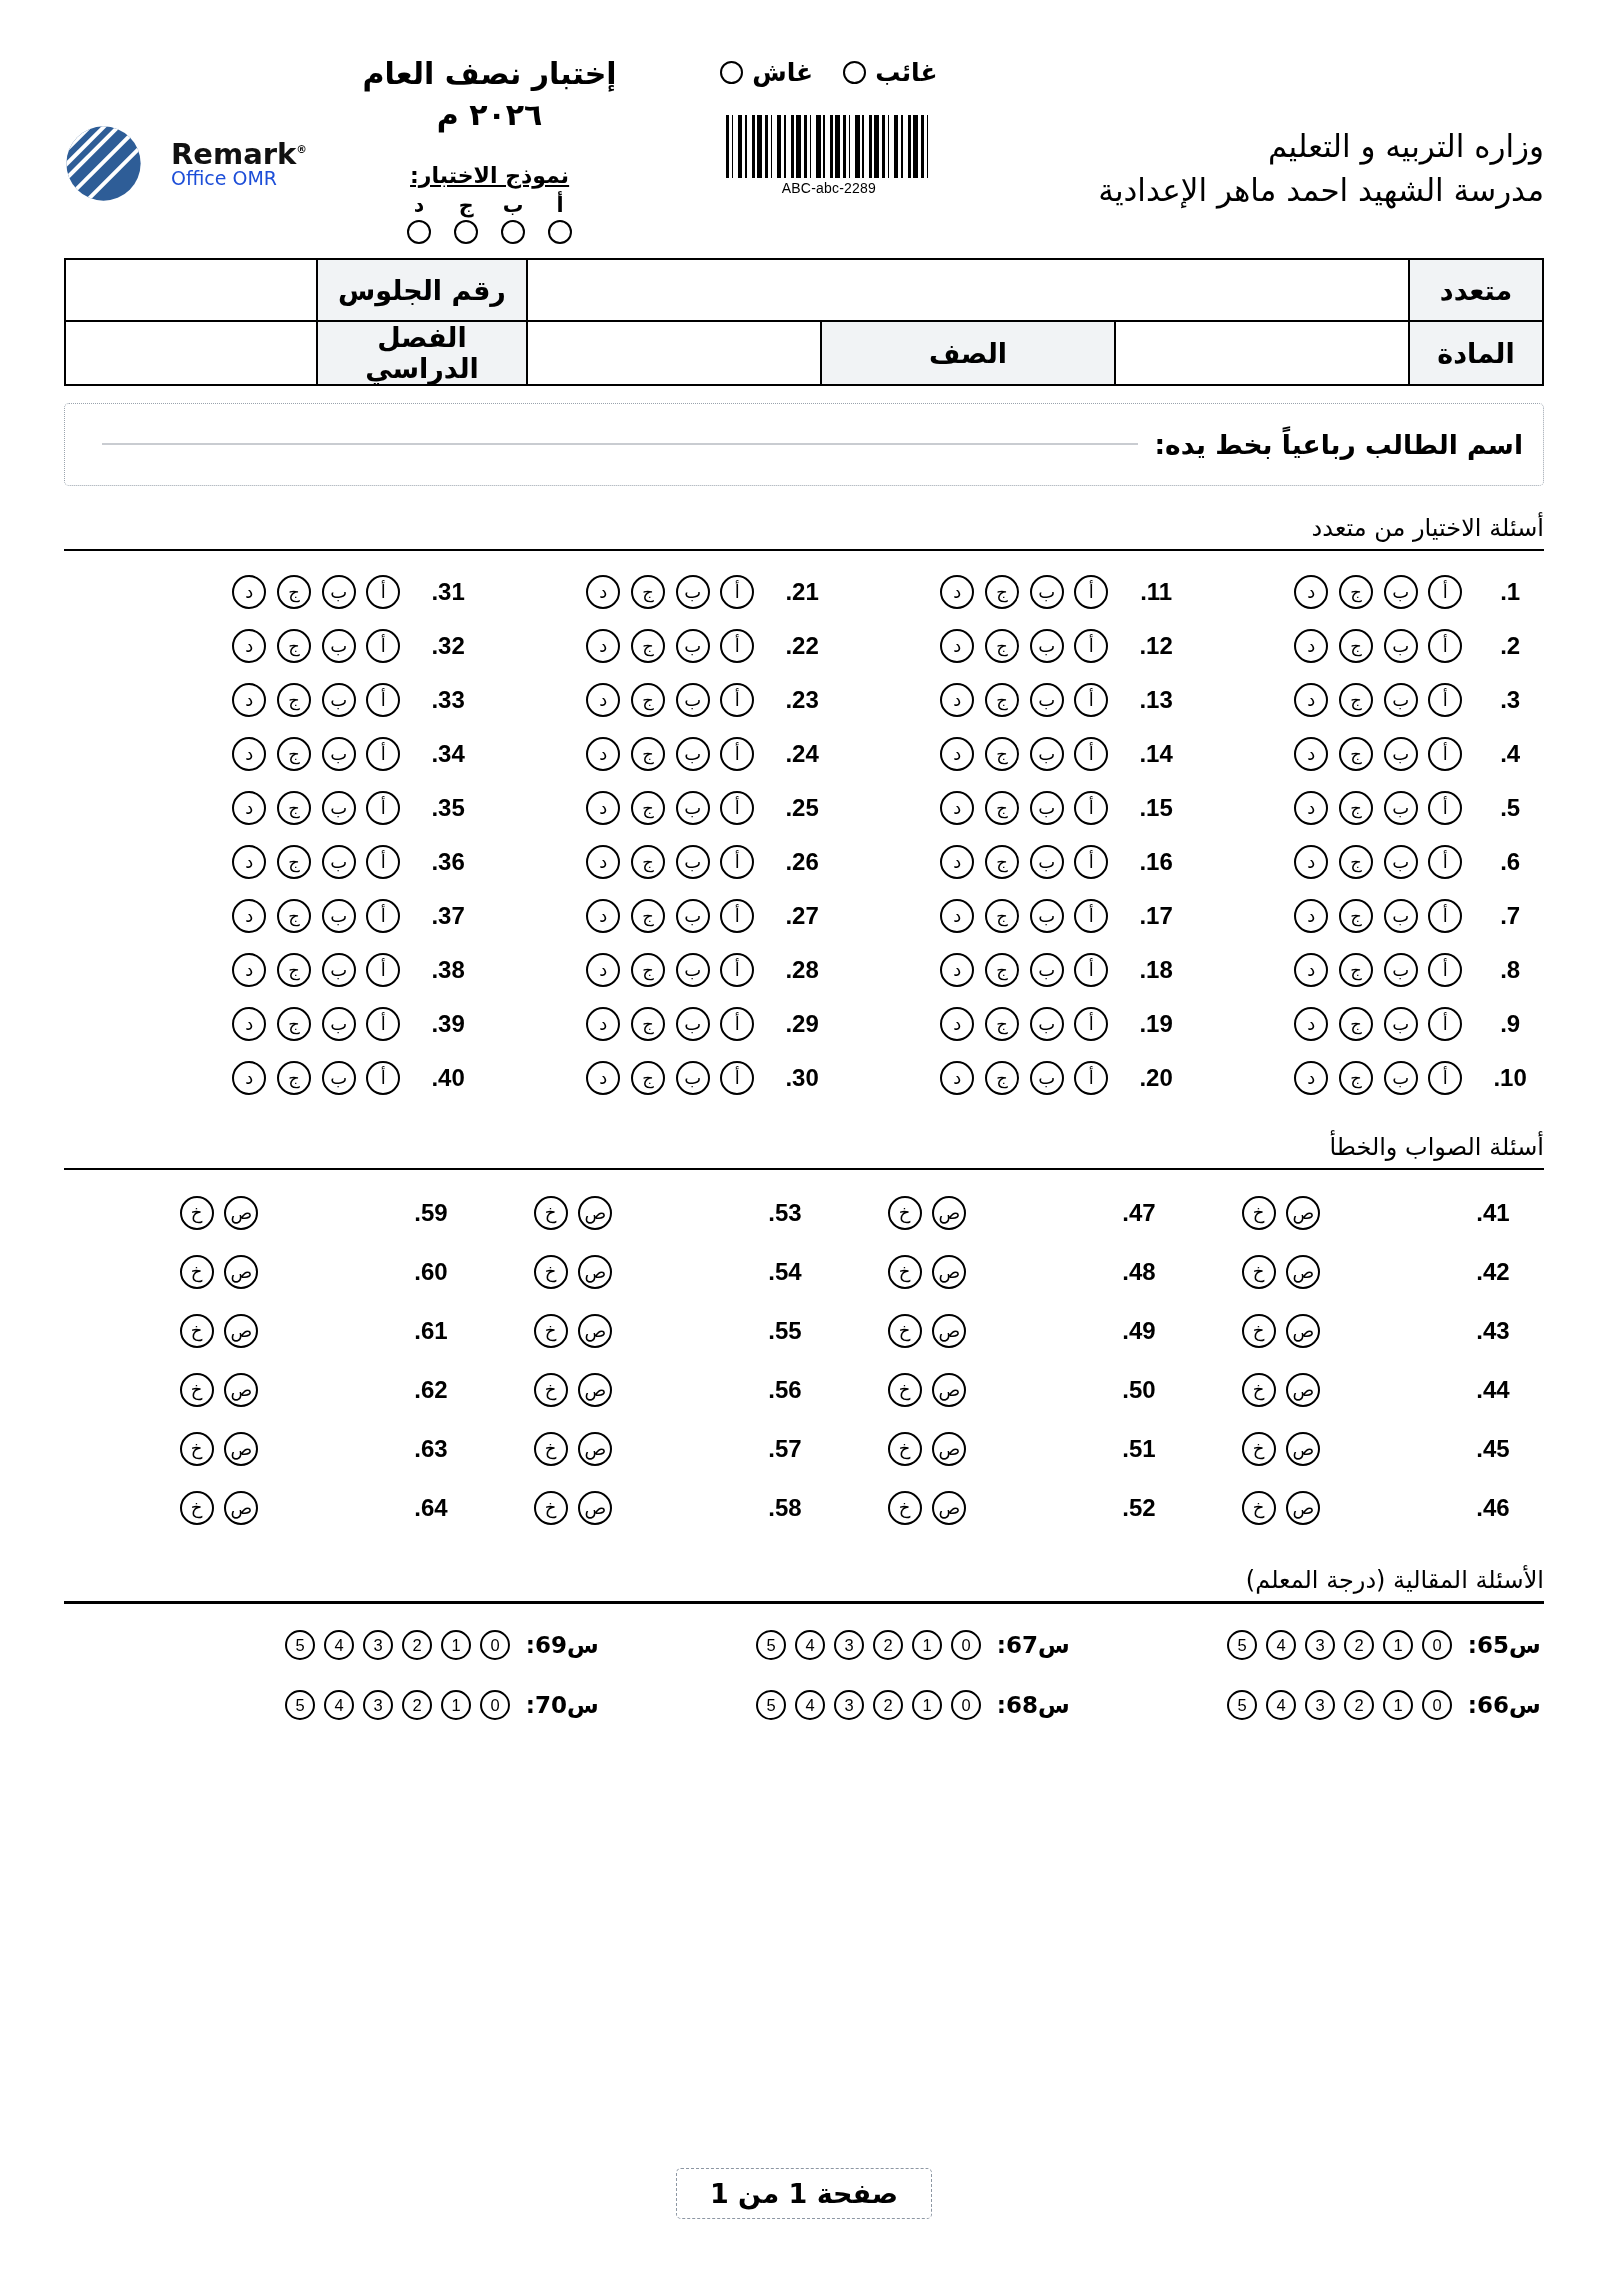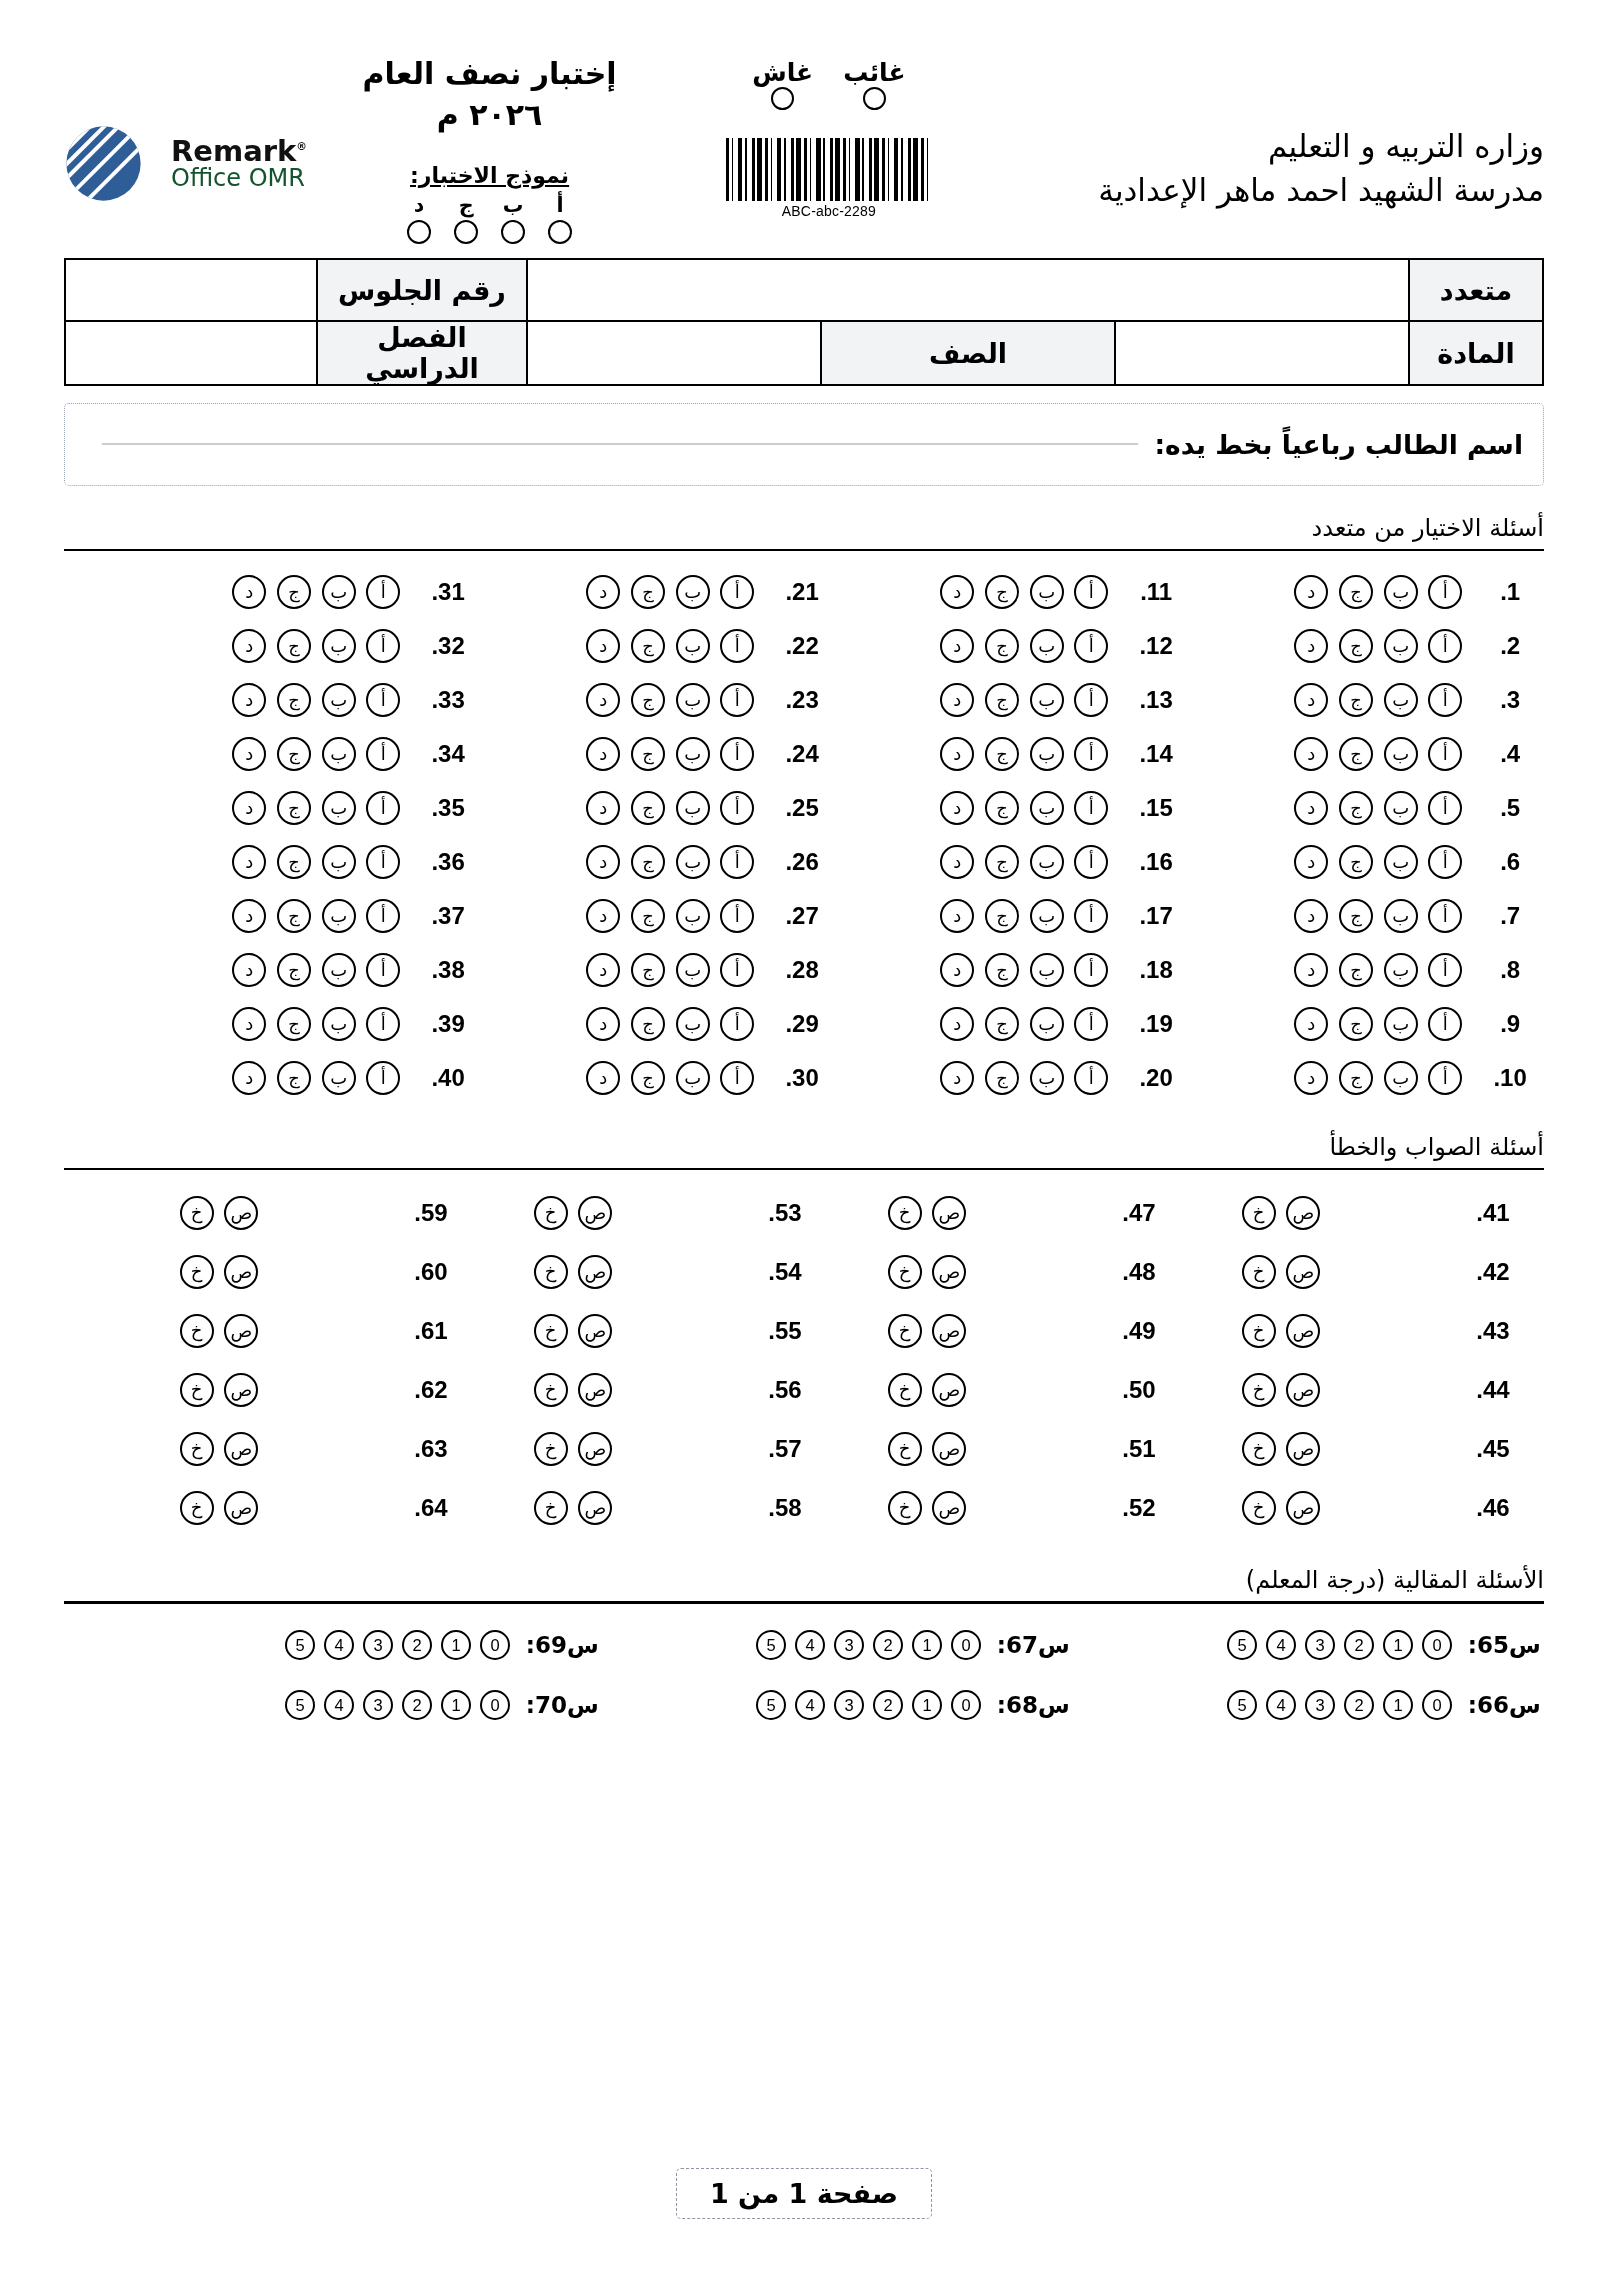--- a/index.html
+++ b/index.html
@@ -59,22 +59,22 @@
   .flags-row {
     display: flex;
     flex-direction: row;
     align-items: center;
     gap: 30px;
     direction: rtl;
     margin-bottom: 28px;
   }
   .flag {
     display: flex;
-    flex-direction: column;
     align-items: center;
+    gap: 9px;
     direction: rtl;
   }
   .flag-label {
     font-size: 25px;
     font-weight: bold;
   }
   .flag-bubble {
     width: 23px;
     height: 23px;
     border: 2px solid #000;
@@ -174,22 +174,22 @@
     font-size: 29px;
     font-weight: bold;
     color: #111;
     position: relative;
   }
   .logo-reg {
     font-size: 10.7px;
     vertical-align: super;
   }
   .logo-office {
-    font-size: 24px;
-    color: #14532d;
+    font-size: 19px;
+    color: #1d4ed8;
     font-weight: normal;
   }
 
   
   .info-table {
     width: 100%;
     border-collapse: collapse;
     table-layout: fixed;
     margin-top: 10px;
     direction: rtl;

